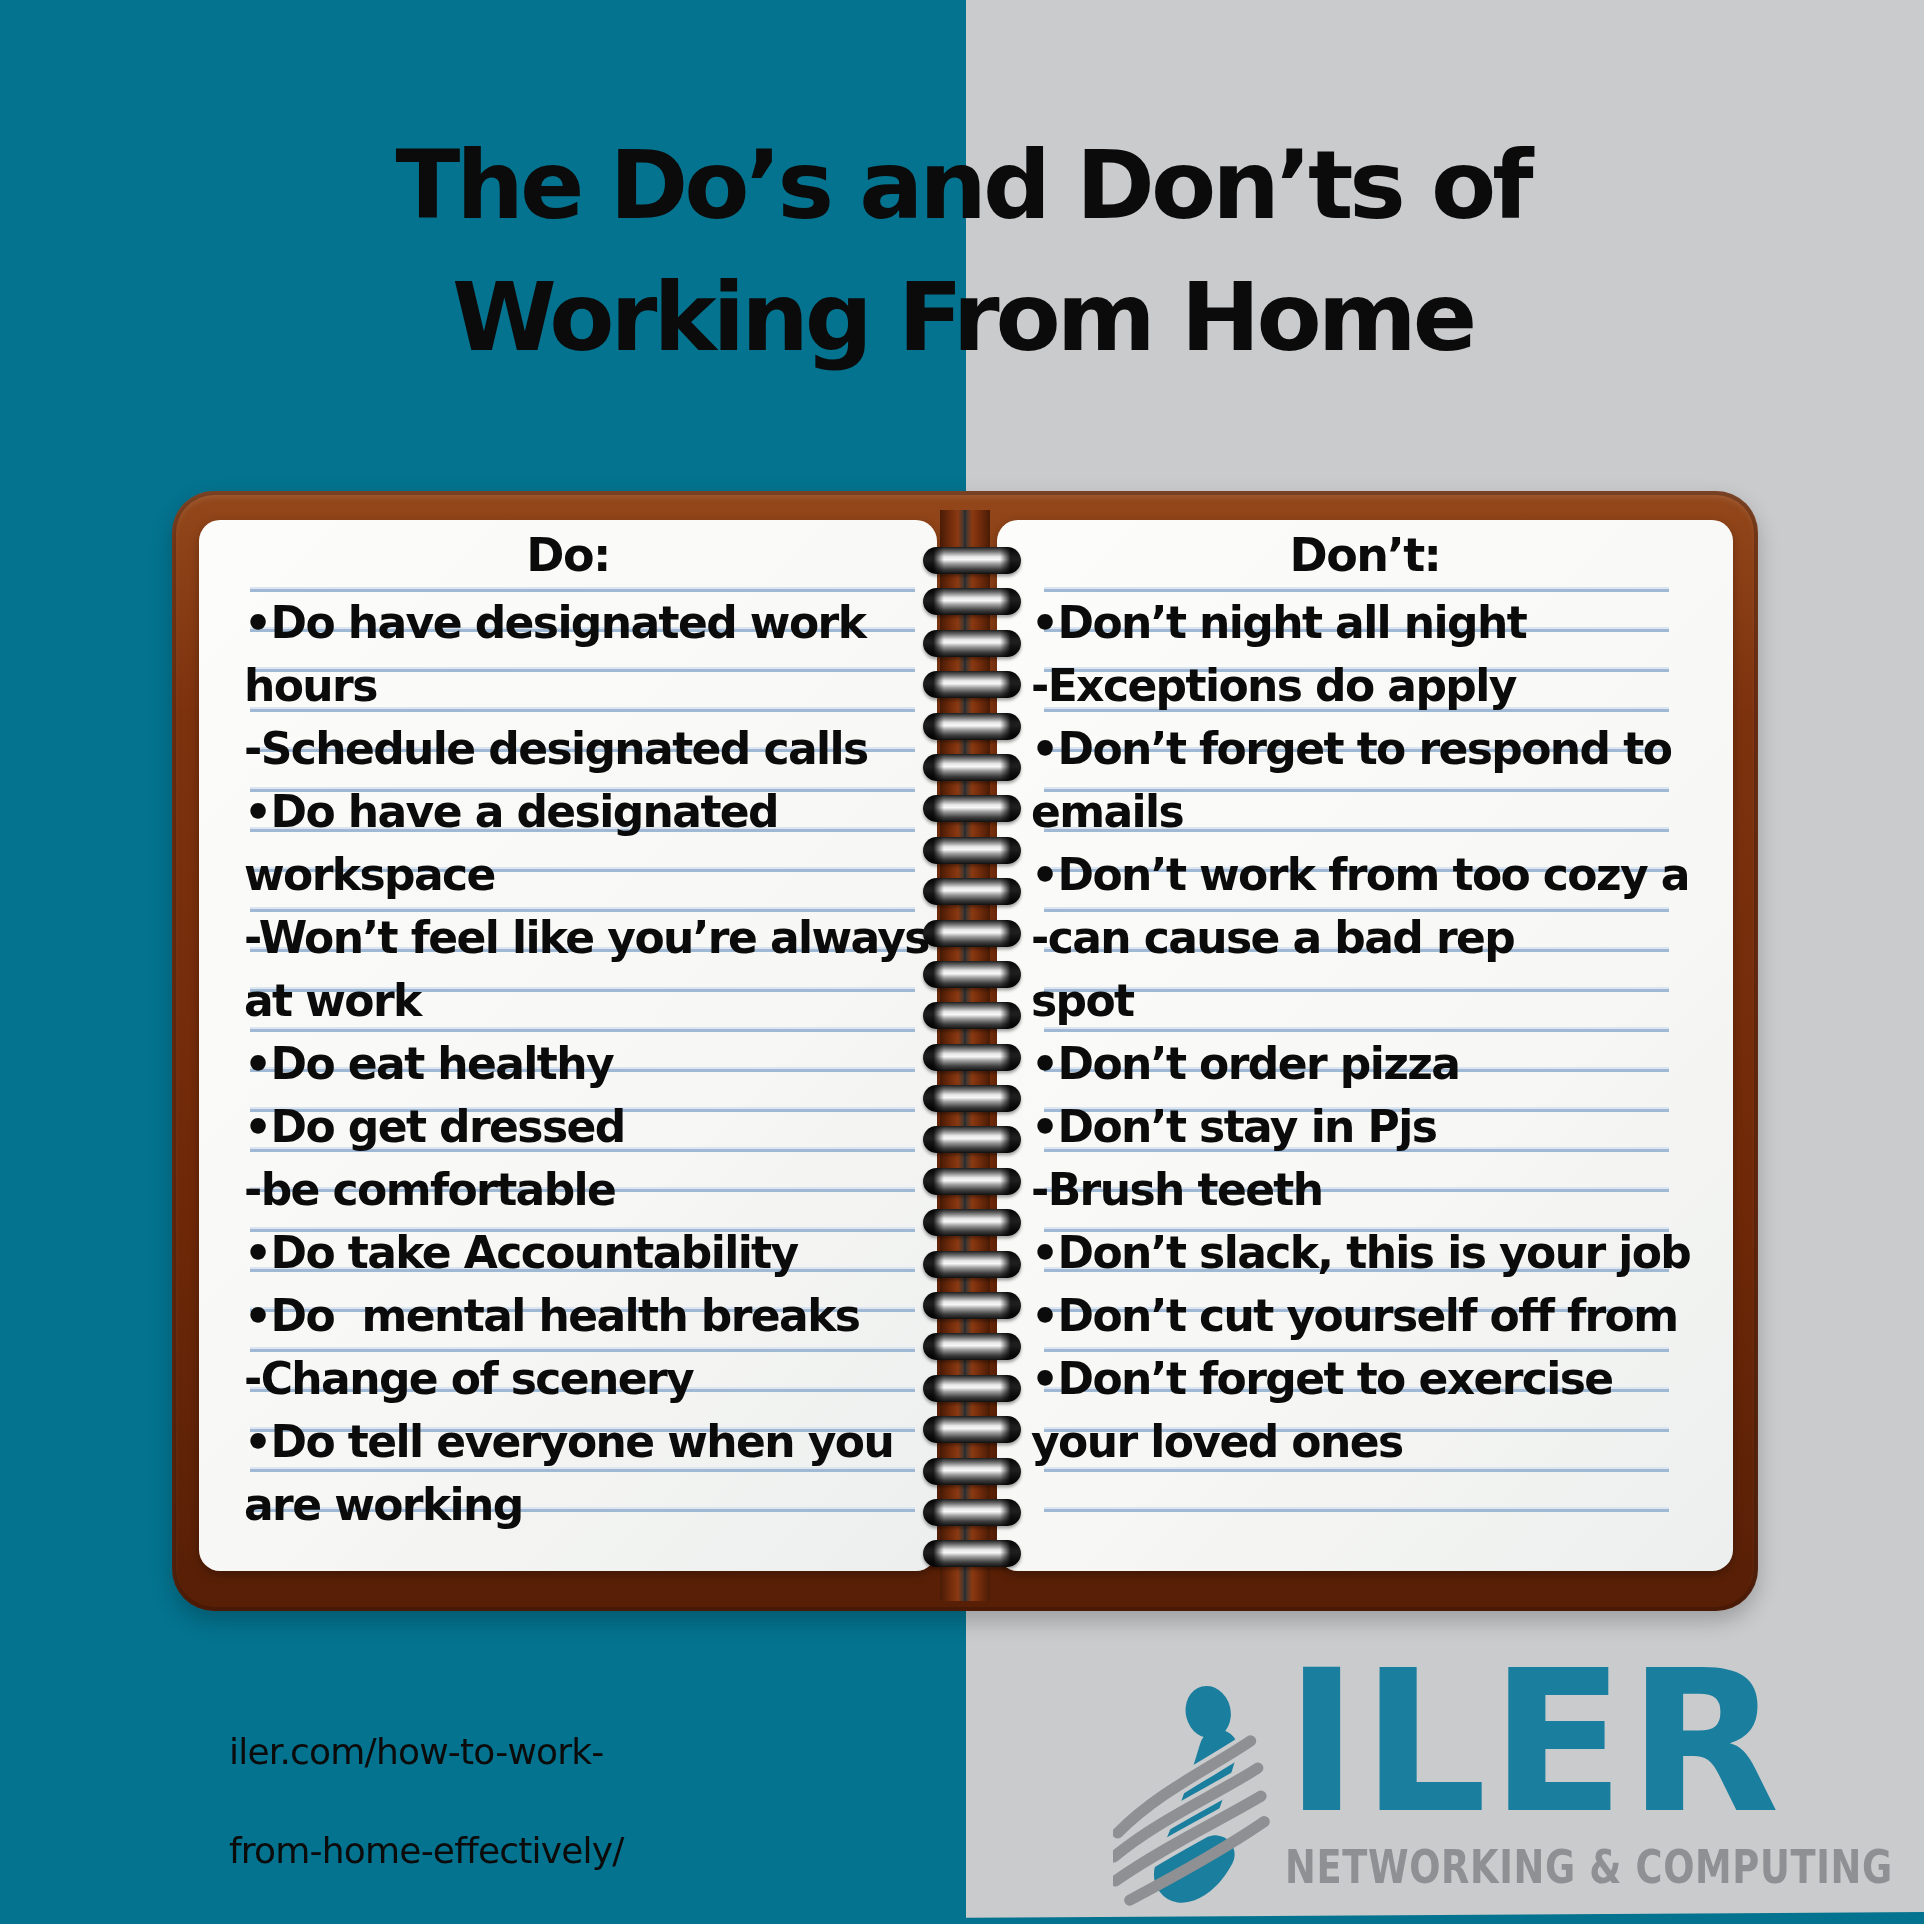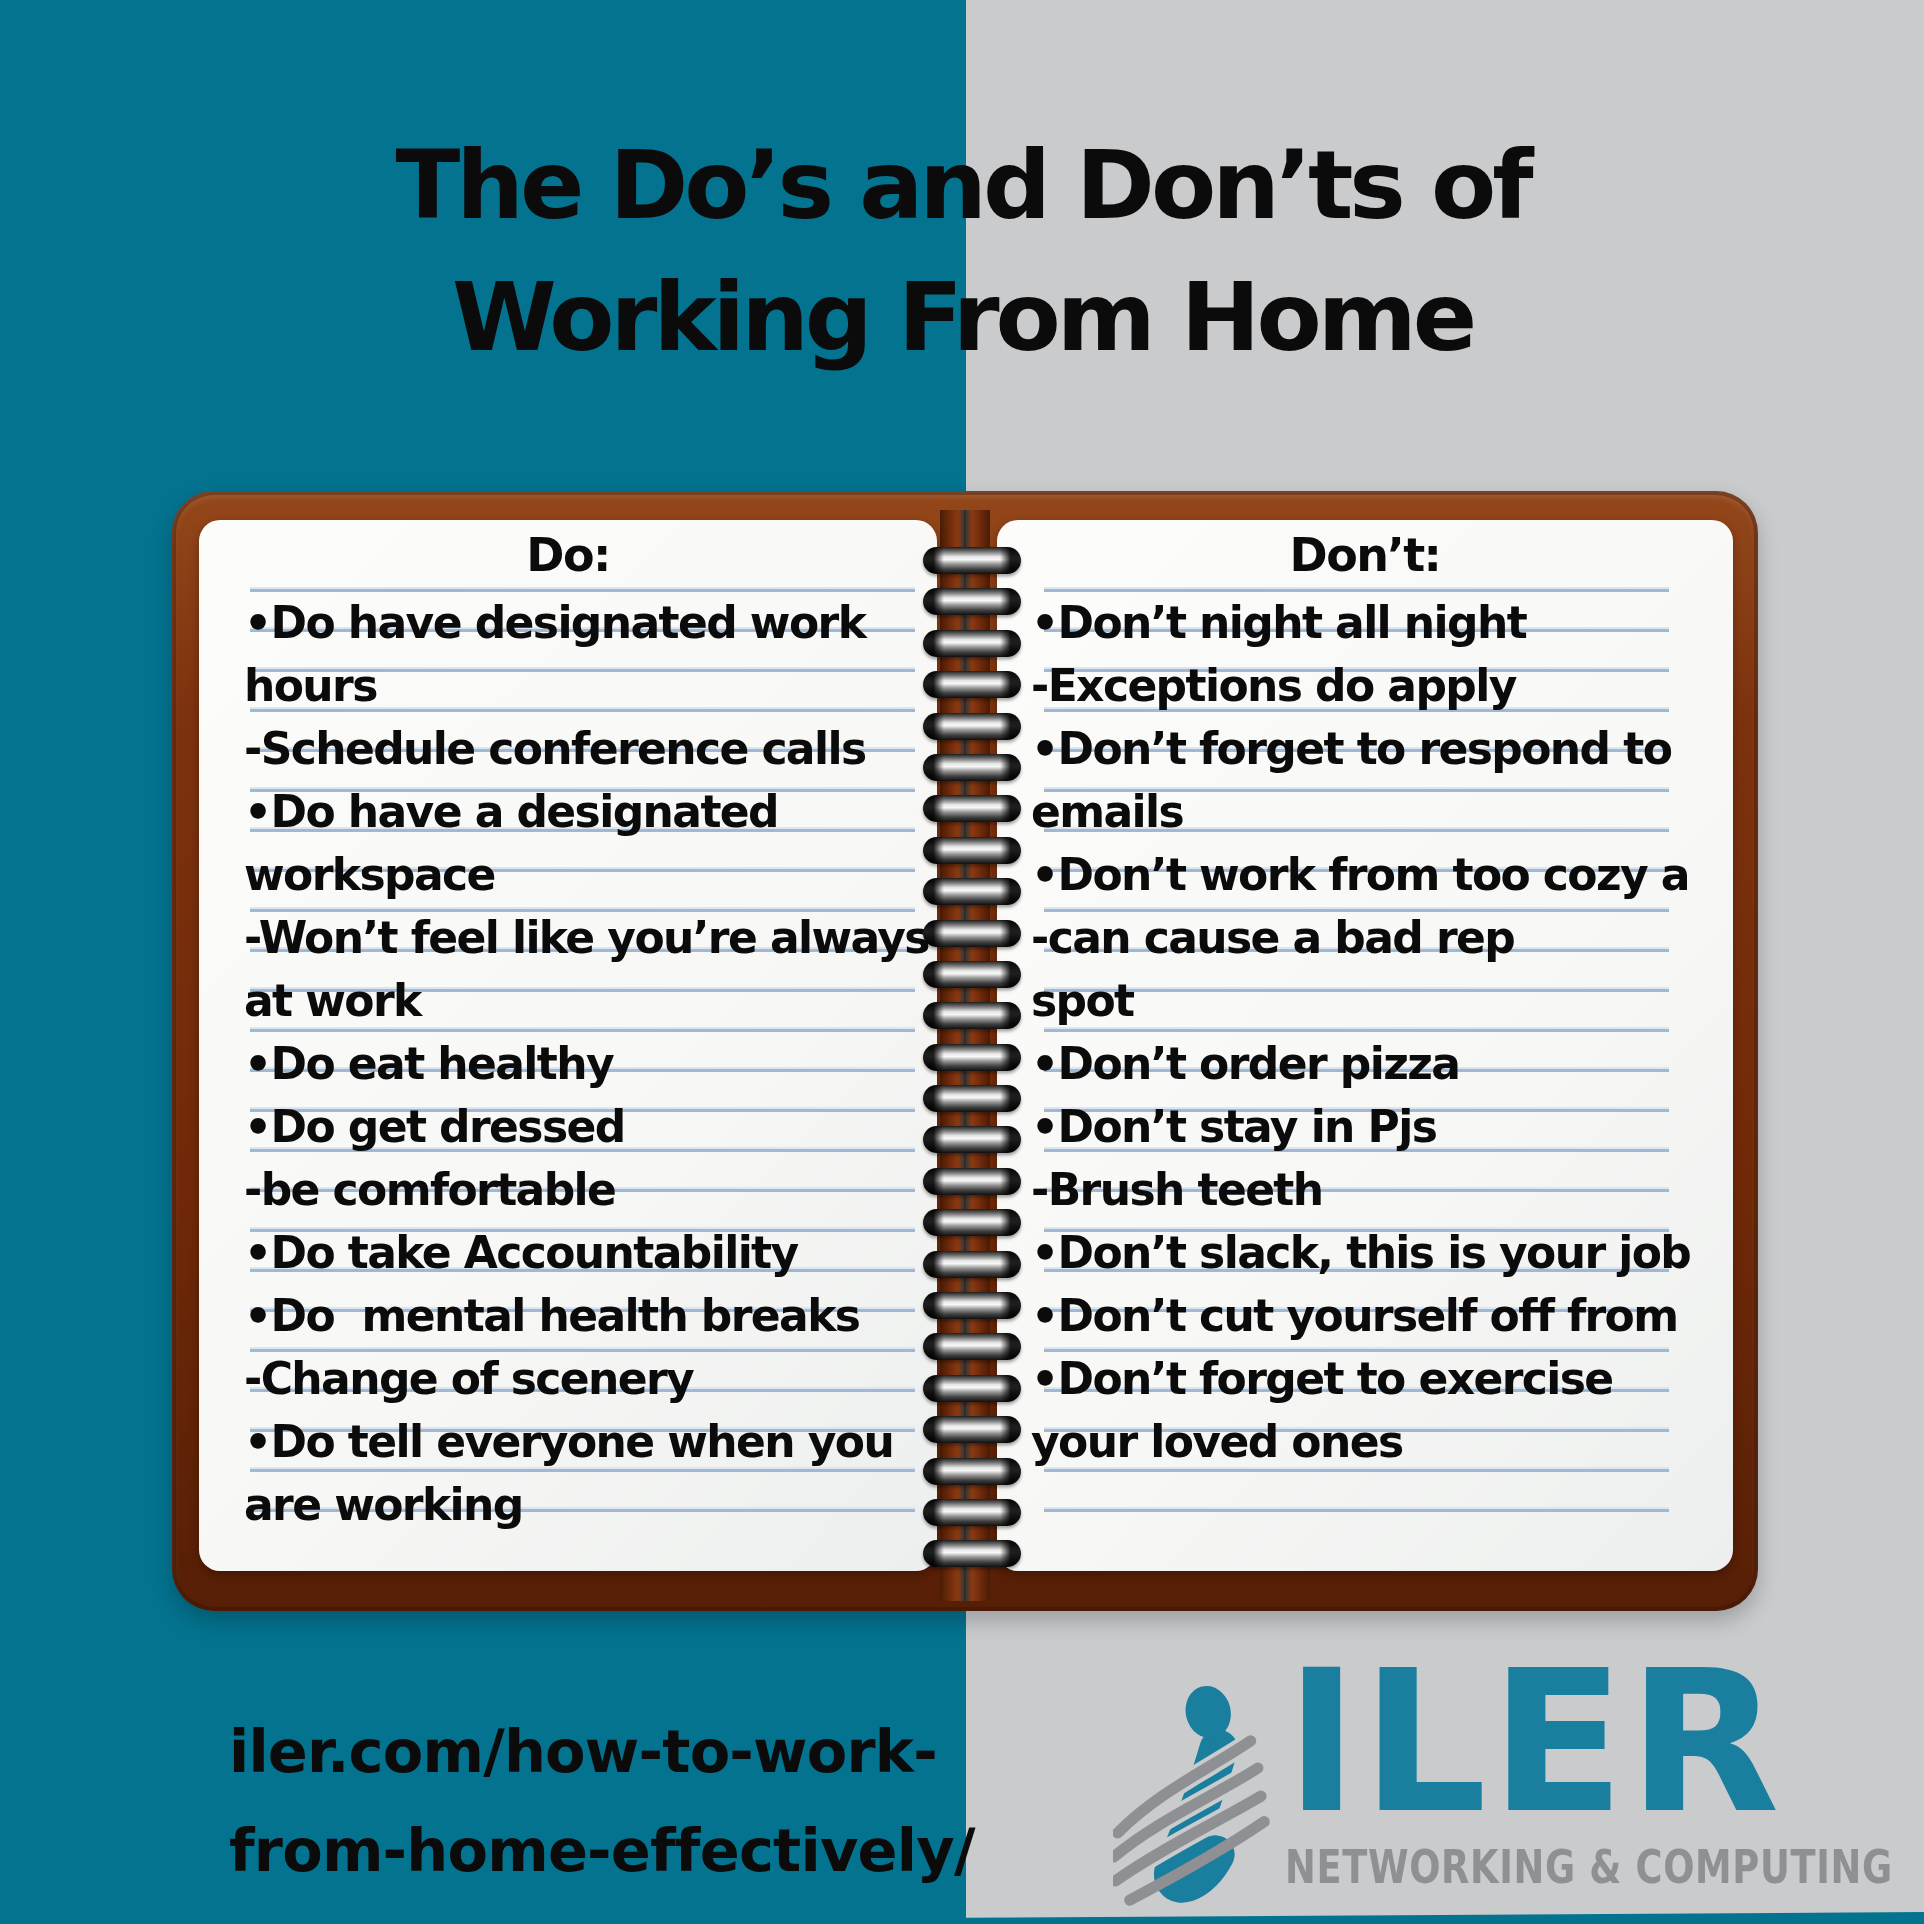--- a/index.html
+++ b/index.html
@@ -52,21 +52,21 @@
   
   .spiral{position:absolute;left:923px;top:547px;width:98px;display:flex;flex-direction:column;row-gap:14.4px;z-index:3;}
   .ring{width:98px;height:27px;border-radius:13.6px;
     background:
       linear-gradient(90deg,rgba(0,0,0,.88) 0 10.4px,rgba(0,0,0,0) 21px calc(100% - 21px),rgba(0,0,0,.88) calc(100% - 10.4px) 100%),
       linear-gradient(180deg,#1c1c1c 0%,#6f6f6f 16%,#e8e8e8 36%,#f7f7f7 47%,#9d9d9d 62%,#414141 82%,#101010 100%);
     box-shadow:0 2.4px 3.2px rgba(0,0,0,.35);}
 
   
   .url{position:absolute;left:229px;top:1702px;color:var(--text-black);
-    font-weight:bold;font-size:59px;line-height:99px;letter-spacing:-0.8px;}
+    font-weight:normal;font-size:36px;line-height:99px;letter-spacing:-0.8px;}
 
   
   .logo{position:absolute;left:1113px;top:1643px;display:flex;align-items:flex-start;}
   .logo-mark{margin-top:40px;}
   .mark-teal-fill{fill:var(--logo-teal);}
   .mark-teal-stroke{stroke:var(--logo-teal);fill:none;}
   .mark-gray{stroke:var(--logo-gray);fill:none;}
   .mark-gap{stroke:var(--background-gray);fill:none;}
   .logo-text{margin-left:8px;}
   .logo-name{color:var(--logo-teal);font-weight:bold;font-size:197px;line-height:1;letter-spacing:3.2px;}
@@ -89,21 +89,21 @@
 
   <div class="cover"></div>
   <div class="spine"></div>
 
   <div class="page page-left">
     <div class="page-header">Do:</div>
     <div class="rules"></div>
     <div class="lines">
         <div class="line">•Do have designated work</div>
         <div class="line">hours</div>
-        <div class="line">-Schedule conference calls</div>
+        <div class="line">-Schedule designated calls</div>
         <div class="line">•Do have a designated</div>
         <div class="line">workspace</div>
         <div class="line">-Won’t feel like you’re always</div>
         <div class="line">at work</div>
         <div class="line">•Do eat healthy</div>
         <div class="line">•Do get dressed</div>
         <div class="line">-be comfortable</div>
         <div class="line">•Do take Accountability</div>
         <div class="line">•Do  mental health breaks</div>
         <div class="line">-Change of scenery</div>

